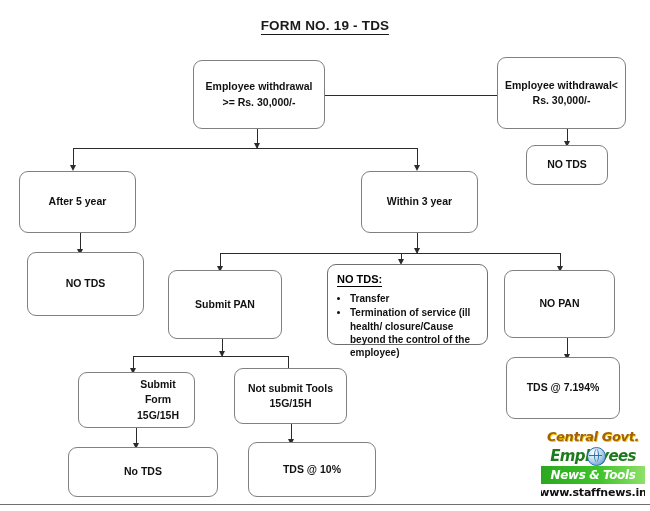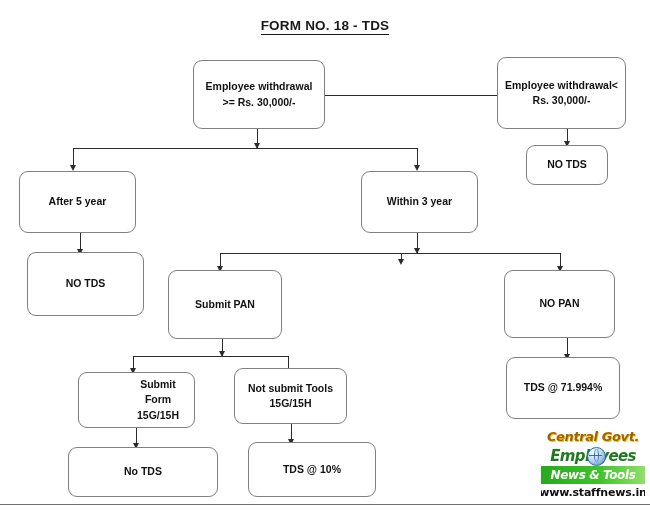--- a/index.html
+++ b/index.html
@@ -195,21 +195,21 @@
     color: #111111;
     letter-spacing: -0.2px;
     white-space: nowrap;
   }
 </style>
 </head>
 <body>
 
 <div id="page">
 
-  <div class="title"><span>FORM NO. 18 - TDS</span></div>
+  <div class="title"><span>FORM NO. 19 - TDS</span></div>
 
   <div class="conn h" style="left:321px; top:95px; width:176px;"></div>
 
   <div class="conn v" style="left:257px; top:128px; height:20px;"></div>
   <div class="conn h" style="left:73px; top:148px; width:345px;"></div>
   <div class="conn v" style="left:73px; top:148px; height:21px;"></div>
   <div class="arrow" style="left:70px; top:165px;"></div>
   <div class="conn v" style="left:417px; top:148px; height:21px;"></div>
   <div class="arrow" style="left:414px; top:165px;"></div>
   <div class="arrow" style="left:254px; top:143px;"></div>
@@ -268,27 +268,34 @@
   </div>
 
   <div class="box" style="left:27px; top:252px; width:117px; height:64px;">
     <span class="lbl">NO TDS</span>
   </div>
 
   <div class="box" style="left:168px; top:270px; width:114px; height:69px;">
     <span class="lbl">Submit PAN</span>
   </div>
 
+  <div class="box listbox" style="left:327px; top:264px; width:161px; height:81px;">
+    <span class="hdr">NO TDS:</span>
+    <ul>
+      <li>Transfer</li>
+      <li>Termination of service (ill health/ closure/Cause beyond the control of the employee)</li>
+    </ul>
+  </div>
 
   <div class="box" style="left:504px; top:270px; width:111px; height:68px;">
     <span class="lbl">NO PAN</span>
   </div>
 
   <div class="box" style="left:506px; top:357px; width:114px; height:62px;">
-    <span class="lbl">TDS @ 71.994%</span>
+    <span class="lbl">TDS @ 7.194%</span>
   </div>
 
   <div class="box" style="left:78px; top:372px; width:117px; height:56px;padding-left:48px;">
     <span class="lbl">Submit Form 15G/15H</span>
   </div>
 
   <div class="box" style="left:234px; top:368px; width:113px; height:56px;">
     <span class="lbl">Not submit Tools 15G/15H</span>
   </div>
 

